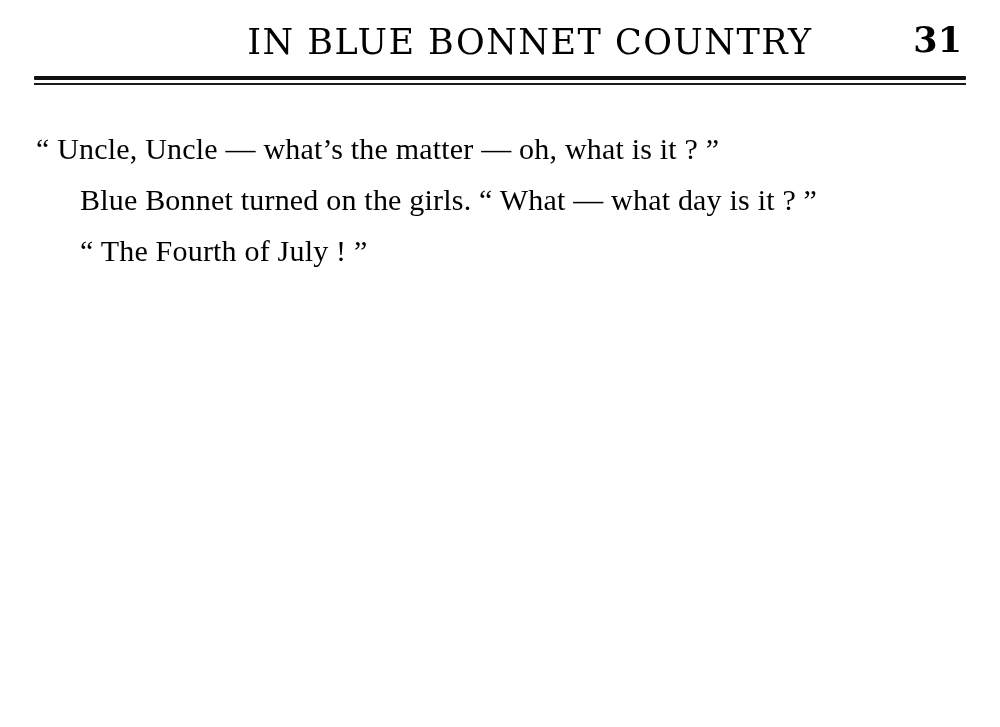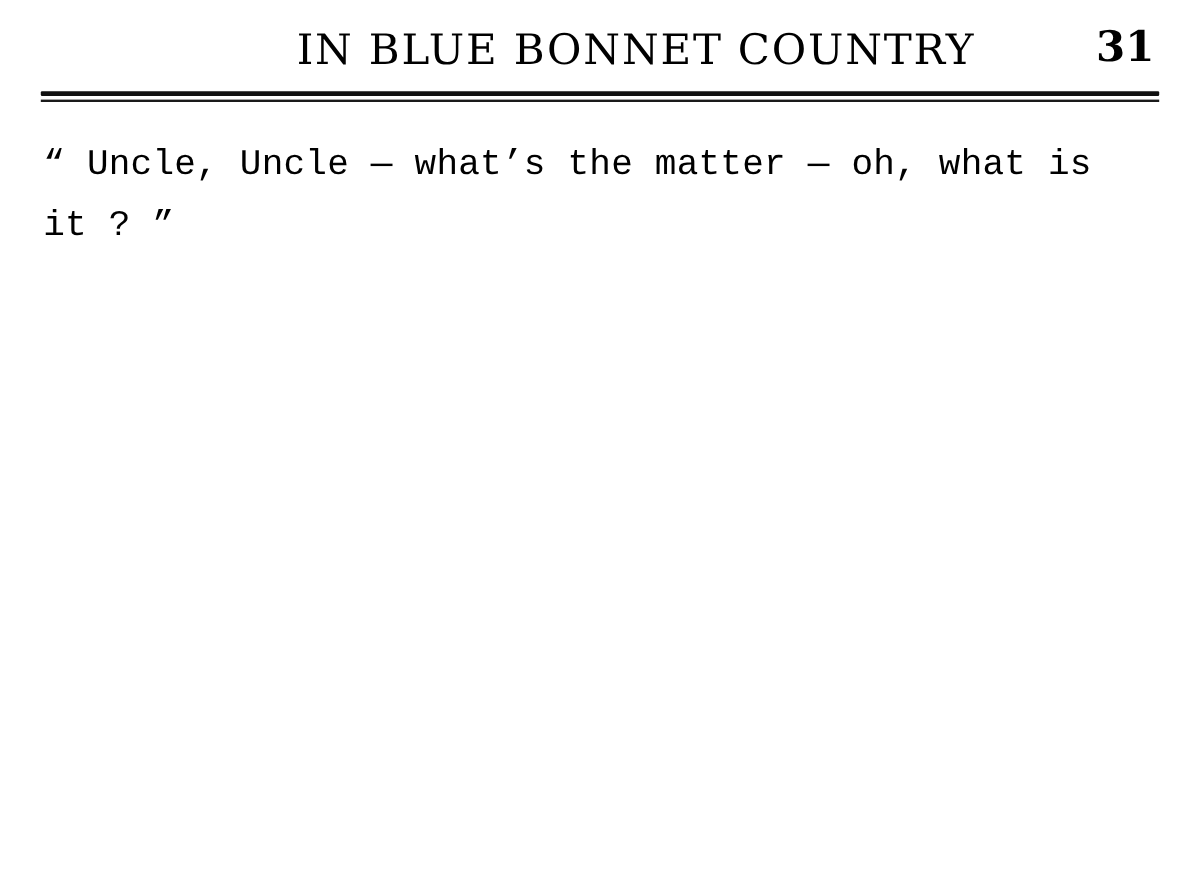--- a/index.html
+++ b/index.html
@@ -55,22 +55,22 @@
     border-radius: 1px;
   }
   .rule-gap {
     height: 3px;
   }
   .rule-thin {
     height: 2px;
     background: #1a1a1a;
   }
   .body-text {
-    margin-top: 28px;
-    font-family: Liberation Mono, monospace;
+    margin-top: 38px;
+    font-family: Liberation Serif, serif;
     font-size: 30px;
     line-height: 51px;
     text-align: justify;
     text-justify: inter-word;
     letter-spacing: 0.2px;
     padding: 0 6px;
   }
   .para {
     margin: 0;
     text-indent: 44px;
@@ -93,15 +93,17 @@
   </div>
 
   <div class="rule-group">
     <div class="rule-thick"></div>
     <div class="rule-gap"></div>
     <div class="rule-thin"></div>
   </div>
 
   <div class="body-text">
     <p class="para first">“ Uncle, Uncle — what’s the matter — oh, what is it ? ”</p>
+    <p class="para">Blue Bonnet turned on the girls.  “ What — what day is it ? ”</p>
+    <p class="para">“ The Fourth of July ! ”</p>
   </div>
 
 </div>
 
 </body></html>

